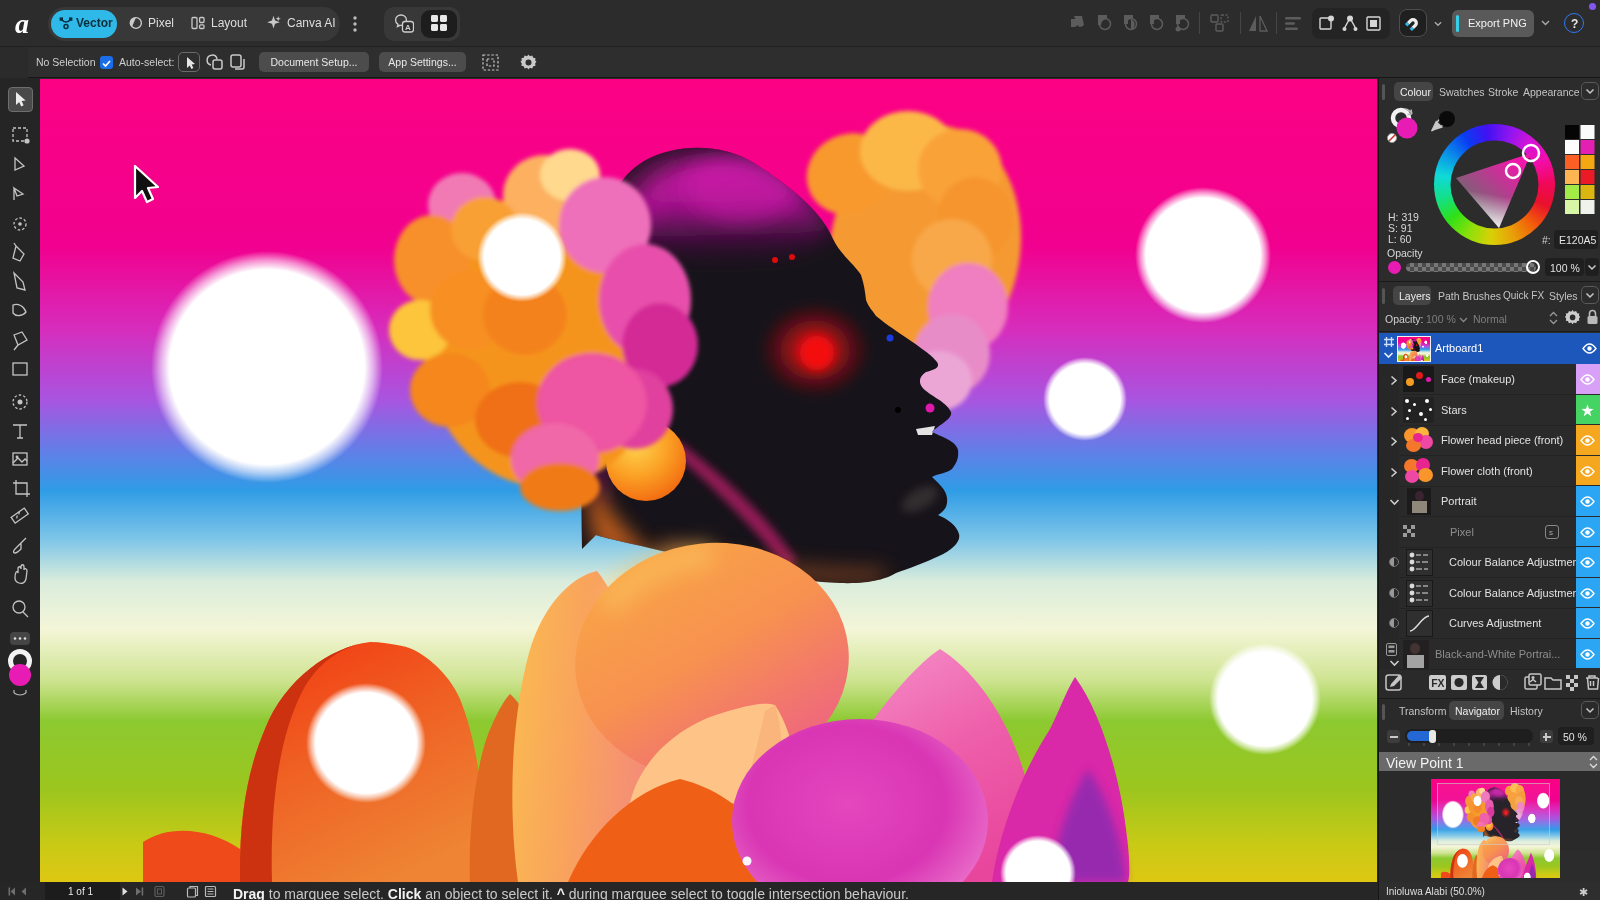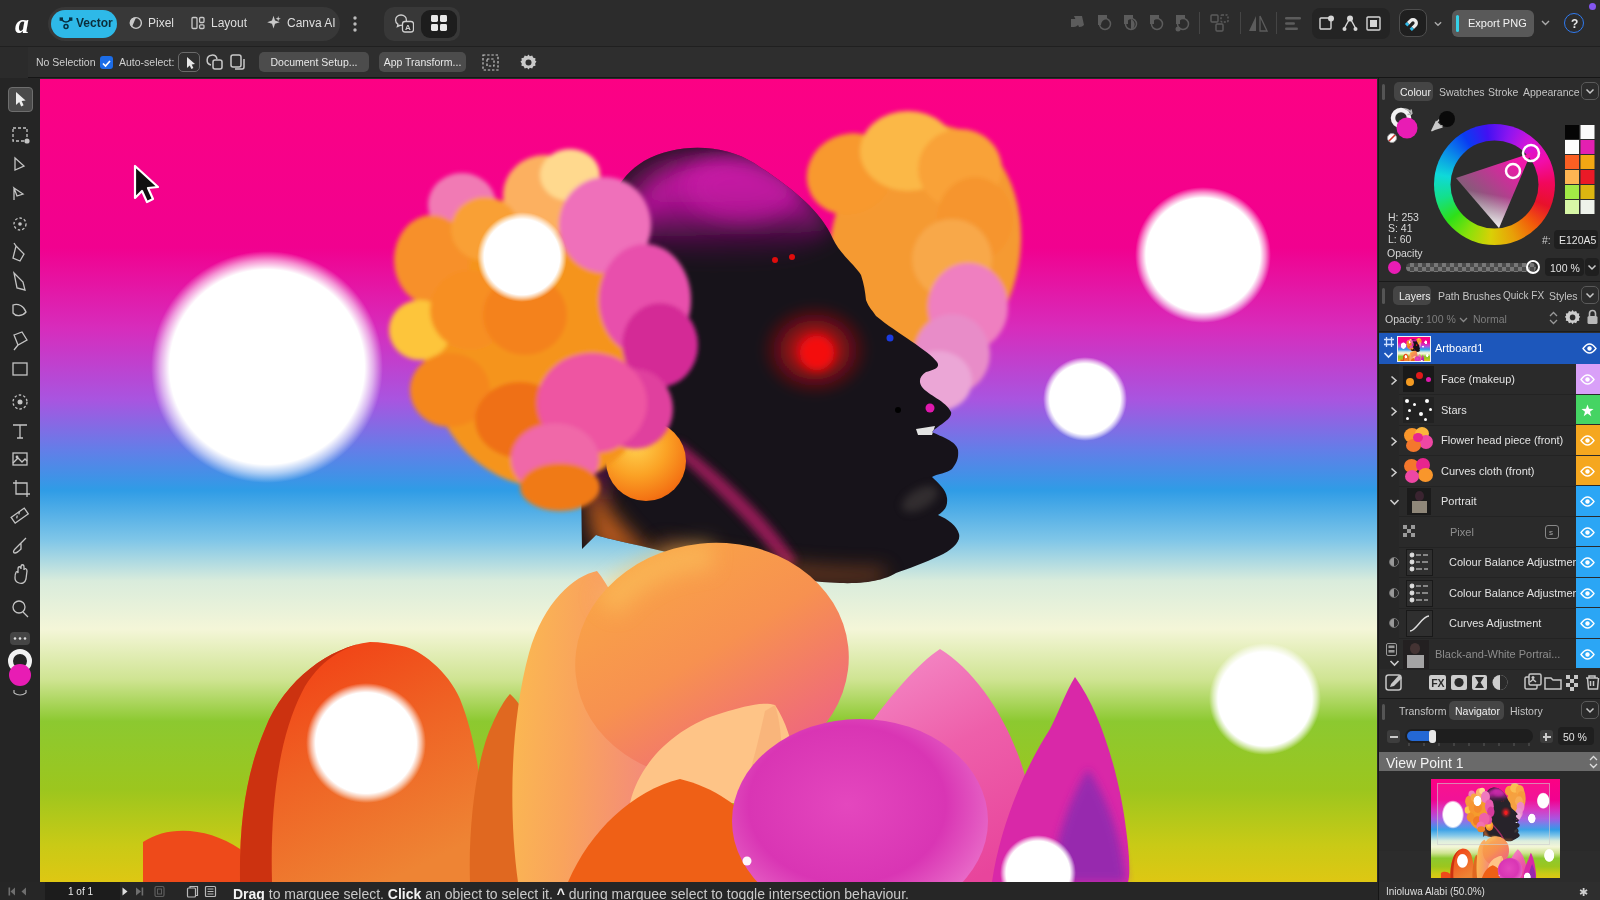--- a/index.html
+++ b/index.html
@@ -426,21 +426,21 @@
       <rect x="8" y="7" width="9" height="9" rx="2" fill="none" stroke="#c9c9c9" stroke-width="1.5"></rect>
     </svg>
     <svg class="abs" style="left:201px;top:6px" width="18" height="18" viewBox="0 0 18 18">
       <rect x="2" y="2" width="10" height="12" rx="2" fill="none" stroke="#c9c9c9" stroke-width="1.5"></rect>
       <path d="M6 16 h7 a2 2 0 0 0 2 -2 V6" fill="none" stroke="#c9c9c9" stroke-width="1.5"></path>
     </svg>
     <div class="abs" style="left:231px;top:5px;width:110px;height:20px;background:#4c4c4c;border-radius:5px;text-align:center;">
       <span style="font-size:10.5px;color:#e8e8e8;line-height:20px">Document Setup...</span>
     </div>
     <div class="abs" style="left:351px;top:5px;width:87px;height:20px;background:#4c4c4c;border-radius:5px;text-align:center;">
-      <span style="font-size:10.5px;color:#e8e8e8;line-height:20px">App Transform...</span>
+      <span style="font-size:10.5px;color:#e8e8e8;line-height:20px">App Settings...</span>
     </div>
     <svg class="abs" style="left:454px;top:7px" width="17" height="17" viewBox="0 0 17 17">
       <g fill="none" stroke="#c9c9c9" stroke-width="1.2">
         <rect x="1" y="1" width="15" height="15" stroke-dasharray="2.4 1.8"></rect>
         <rect x="5" y="5" width="7" height="7" stroke-dasharray="2.4 1.8"></rect>
       </g>
     </svg>
     <svg class="abs" style="left:492px;top:7px" width="17" height="17" viewBox="0 0 17 17">
       <path d="M8.5 1 L10 3 L12.5 2.2 L13.6 4.6 L16 5 L15.6 7.5 L17 8.5 L15.6 10.5 L16 13 L13.6 13.4 L12.5 15.8 L10 15 L8.5 17 L7 15 L4.5 15.8 L3.4 13.4 L1 13 L1.4 10.5 L0 8.5 L1.4 7.5 L1 5 L3.4 4.6 L4.5 2.2 L7 3 Z" fill="#c9c9c9" transform="scale(0.94) translate(0.5 -0.5)"></path>
       <circle cx="8.5" cy="8.4" r="3" fill="#2e2e2e"></circle>
@@ -564,22 +564,22 @@
         <rect x="15.5" y="15" width="14" height="14" fill="#e320b1"></rect>
       <rect x="0" y="30" width="14" height="14" fill="#fb5f23"></rect>
         <rect x="15.5" y="30" width="14" height="14" fill="#f2a713"></rect>
       <rect x="0" y="45" width="14" height="14" fill="#fdb552"></rect>
         <rect x="15.5" y="45" width="14" height="14" fill="#ea1a27"></rect>
       <rect x="0" y="60" width="14" height="14" fill="#a2ea46"></rect>
         <rect x="15.5" y="60" width="14" height="14" fill="#dcb511"></rect>
       <rect x="0" y="75" width="14" height="14" fill="#d7f6a6"></rect>
         <rect x="15.5" y="75" width="14" height="14" fill="#eef2ea"></rect>
     </svg>
-    <span class="abs" style="left:9px;top:133px;font-size:10.5px;color:#d9d9d9">H: 253</span>
-    <span class="abs" style="left:9px;top:144px;font-size:10.5px;color:#d9d9d9">S: 41</span>
+    <span class="abs" style="left:9px;top:133px;font-size:10.5px;color:#d9d9d9">H: 319</span>
+    <span class="abs" style="left:9px;top:144px;font-size:10.5px;color:#d9d9d9">S: 91</span>
     <span class="abs" style="left:9px;top:155px;font-size:10.5px;color:#d9d9d9">L: 60</span>
     <span class="abs" style="left:163px;top:156px;font-size:10.5px;color:#cfcfcf">#:</span>
     <div class="abs" style="left:175px;top:152px;width:44px;height:19px;background:#1f1f1f;border-radius:4px;"></div>
     <span class="abs" style="left:180px;top:156px;font-size:10.5px;color:#e3e3e3">E120A5</span>
     <span class="abs" style="left:8px;top:169px;font-size:10.5px;color:#d9d9d9">Opacity</span>
     <div class="abs" style="left:9px;top:183px;width:13px;height:13px;background:#e81cb4;border-radius:50%"></div>
     <div class="abs" style="left:27px;top:185px;width:130px;height:9px;border-radius:5px;background:
       repeating-conic-gradient(#777 0 25%, #4a4a4a 0 50%) 0 0/8px 8px;"></div>
     <div class="abs" style="left:147px;top:182px;width:14px;height:14px;border:2.4px solid #fff;border-radius:50%;background:transparent"></div>
     <div class="abs" style="left:166px;top:180px;width:39px;height:18px;background:#1f1f1f;border-radius:4px;"></div>
@@ -698,21 +698,21 @@
         </div>
       <div class="abs" style="left:0;top:377.5px;width:222px;height:30.5px">
           <div class="abs" style="left:20px;top:30.0px;width:177px;height:1px;background:#232323"></div>
           <svg class="abs" style="left:11px;top:11px" width="8" height="11" viewBox="0 0 8 11">
             <path d="M1.5 1.5 L6 5.5 L1.5 9.5" stroke="#ccc" stroke-width="1.6" fill="none"></path>
           </svg>
           <div class="abs" style="left:25px;top:3px;width:15px;height:14px;background:#f4772c;border-radius:50%"></div>
           <div class="abs" style="left:37px;top:2px;width:14px;height:14px;background:#e8258e;border-radius:50%"></div>
           <div class="abs" style="left:39px;top:12px;width:15px;height:14px;background:#f9962b;border-radius:50%"></div>
           <div class="abs" style="left:26px;top:14px;width:14px;height:13px;background:#ee47a4;border-radius:50%"></div>
-          <span class="abs" style="left:62px;top:9px;font-size:11px;color:#e2e2e2">Curves cloth (front)</span>
+          <span class="abs" style="left:62px;top:9px;font-size:11px;color:#e2e2e2">Flower cloth (front)</span>
           <div class="abs" style="left:197px;top:0;width:25px;height:29.5px;background:#f5a71f"></div>
           <svg class="abs" style="left:201px;top:10px" width="15" height="11" viewBox="0 0 15 11">
             <path d="M1 5.5 C3.5 2 6 1 7.5 1 C9 1 11.5 2 14 5.5 C11.5 9 9 10 7.5 10 C6 10 3.5 9 1 5.5 Z" fill="none" stroke="#fff" stroke-width="1.3"></path>
             <circle cx="7.5" cy="5.5" r="2.2" fill="#fff"></circle>
           </svg>
         </div>
       <div class="abs" style="left:0;top:408.0px;width:222px;height:30.5px">
           <div class="abs" style="left:20px;top:30.0px;width:177px;height:1px;background:#232323"></div>
           <svg class="abs" style="left:10px;top:12px" width="11" height="8" viewBox="0 0 11 8">
             <path d="M1.5 2 L5.5 6 L9.5 2" stroke="#ccc" stroke-width="1.6" fill="none"></path>

